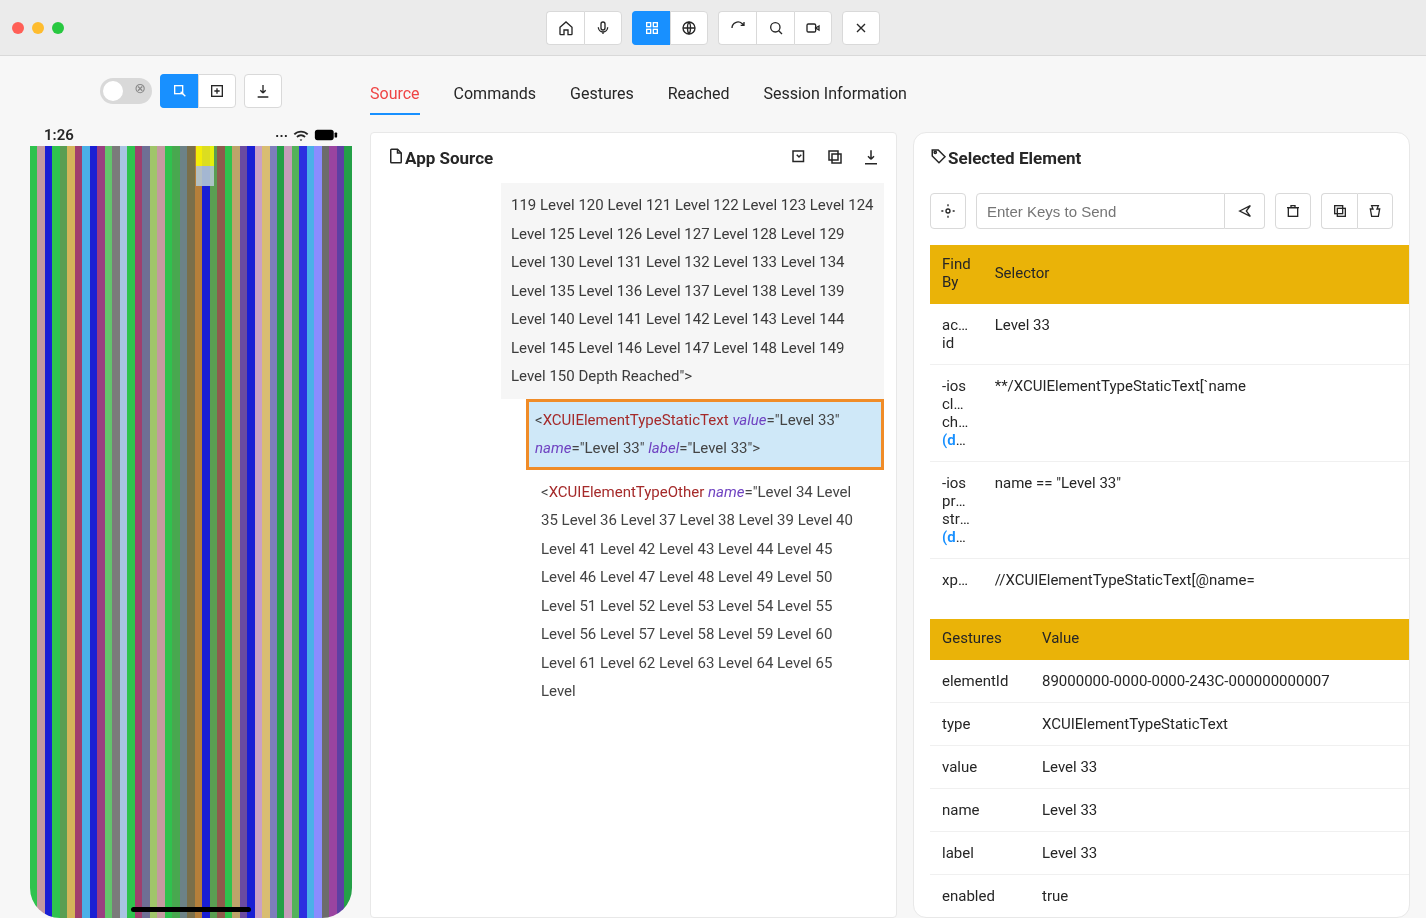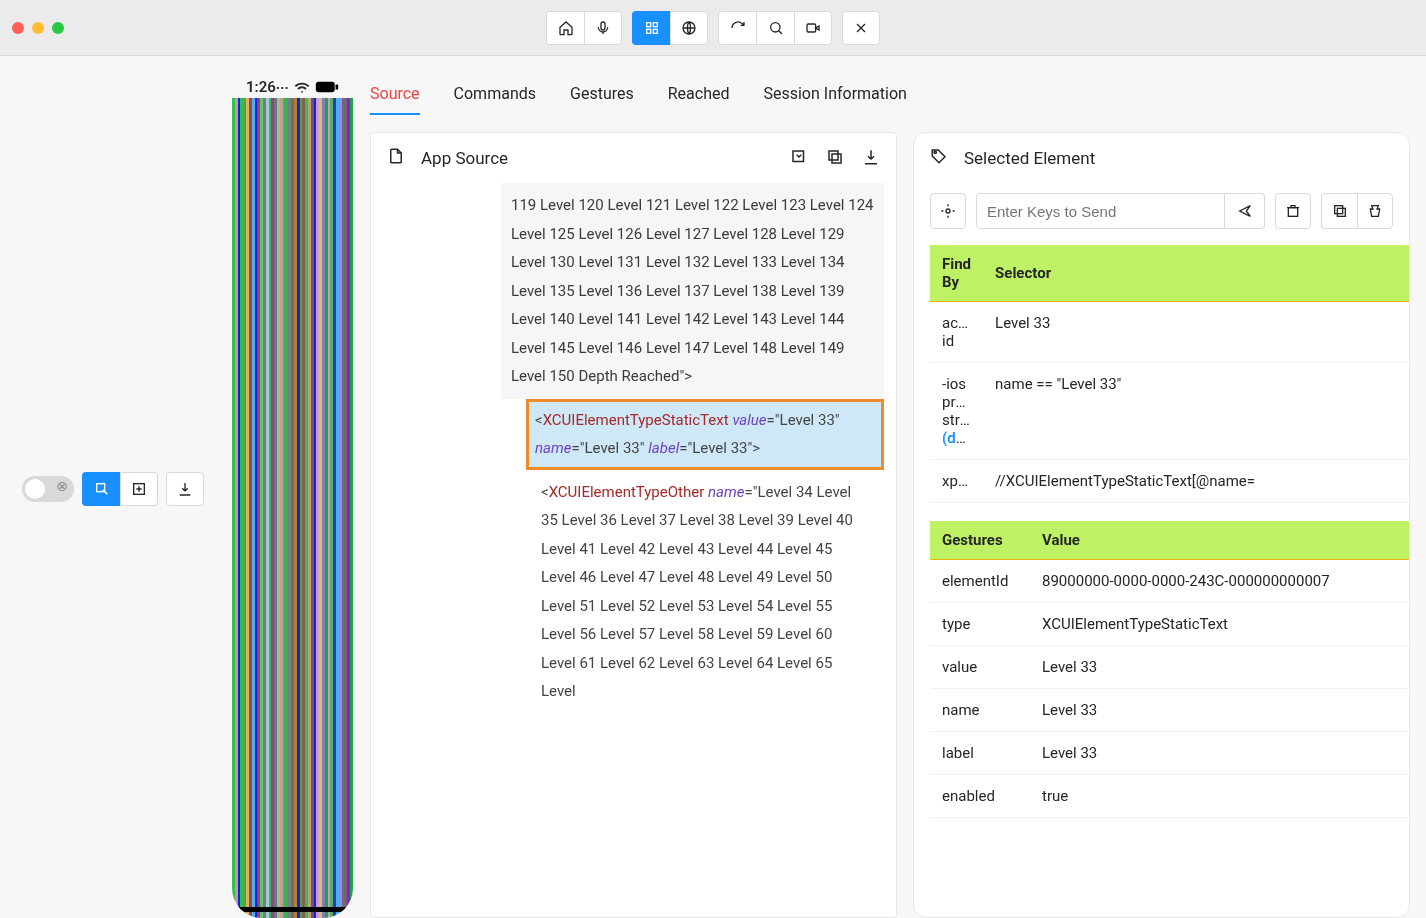--- a/index.html
+++ b/index.html
@@ -21,21 +21,21 @@
   .btn-group .icon-btn:last-child { border-right-width: 1px; border-radius: 0 4px 4px 0; }
   .btn-group .icon-btn:first-child { border-radius: 4px 0 0 4px; }
   .icon-btn.single { border-radius: 4px; }
   .icon-btn.active { background: #1890ff; border-color: #1890ff; color: #fff; }
   .icon-btn svg { width: 16px; height: 16px; }
 
   
   .workspace { display: flex; height: calc(100% - 56px); }
 
   
-  .left-col { width: 370px; padding: 18px 0 0 12px; display: flex; flex-direction: row; }
+  .left-col { width: 370px; padding: 18px 0 0 12px; display: flex; flex-direction: column; }
   .left-toolbar { display: flex; align-items: center; gap: 8px; padding: 0 10px 14px 10px; justify-content: center;}
   .toggle-pill { width: 52px; height: 26px; background: #d9d9d9; border-radius: 13px; position: relative; }
   .toggle-pill::before { content:""; position:absolute; left:3px; top:3px; width:20px; height:20px; background:#fff; border-radius:50%; }
   .toggle-pill::after { content:"⊗"; position:absolute; right:6px; top:2px; color:#888; font-size:14px; }
 
   .device { margin: 0 18px; flex:1; display:flex; flex-direction:column; }
   .device-status { display:flex; justify-content:space-between; padding: 4px 14px 2px; font-size:15px; font-weight:600; align-items:center;}
   .status-icons { display:flex; gap:5px; align-items:center; font-size:13px; }
   .device-screen { flex:1; border-radius: 0 0 30px 30px; overflow:hidden; position:relative; display:flex; }
   .stripe { flex:1; }
@@ -50,42 +50,42 @@
   .tab { padding-bottom: 10px; cursor:pointer; font-size:16px; color:#262626; }
   .tab.active { color:#ef4444; border-bottom: 2px solid #1890ff; }
 
   .panels { flex:1; display:flex; gap:16px; padding: 16px 16px 0 0; min-height:0; }
 
   
   .panel { background:#fff; border:1px solid #e8e8e8; border-radius:4px; display:flex; flex-direction:column; min-height:0; }
   .panel.source { flex: 1 1 500px; }
   .panel.selected { flex: 1 1 470px; border-radius: 13px; }
   .panel-header { display:flex; align-items:center; justify-content:space-between; padding:14px 16px; }
-  .panel-title { display:flex; align-items:center; gap:16px; font-weight:400; font-size:17px; }
+  .panel-title { display:flex; align-items:center; gap:0; font-weight:700; font-size:17px; }
   .panel-header-actions { display:flex; gap:18px; }
   .panel-header-actions .ia { cursor:pointer; }
 
   .source-body { flex:1; overflow:auto; padding: 0 0 10px 0; min-height:0; }
   .tree-block { margin-left: 130px; margin-right: 12px; background:#f6f6f6; padding:8px 10px; line-height:1.9; font-size:15px; color:#3b3b3b; }
   .tree-block2 { margin-left: 160px; margin-right:30px; padding:8px 10px; line-height:1.9; font-size:15px; }
   .sel-node { background:#cfe8f8; border:3px solid #f08c28; padding:4px 6px; line-height:1.9; font-size:15px; margin-left:155px; margin-right:12px; }
   .tag { color:#a52a2a; }
   .attr { color:#6f42c1; font-style:italic; }
   .punct { color:#444; }
   .strv { color:#444; }
 
   
   .sel-toolbar { display:flex; gap:10px; padding: 10px 16px 16px; align-items:center; }
   .sel-toolbar .icon-btn { width:36px; height:36px; }
   .keys-wrap { display:flex; flex:1; }
   .keys-input { flex:1; height:36px; border:1px solid #d9d9d9; border-radius:4px 0 0 4px; padding:0 10px; font-size:15px; outline:none; }
   .keys-send { width:40px; height:36px; border:1px solid #d9d9d9; border-left:0; border-radius:0 4px 4px 0; background:#fff; display:flex; align-items:center; justify-content:center; cursor:pointer;}
 
   table.info { width:100%; border-collapse:collapse; font-size:15px; }
-  table.info th { text-align:left; font-weight:700; background:#bef264; padding:10px 12px; border-bottom:1px solid #eab308; }
+  table.info th { text-align:left; font-weight:400; background:#eab308; padding:10px 12px; border-bottom:3px solid #eab308; }
   table.info td { padding:12px 12px; border-bottom:1px solid #f0f0f0; vertical-align:top; white-space:nowrap; overflow:hidden; text-overflow:ellipsis; max-width:0; }
   table.info td:first-child { width:160px; white-space:normal; }
   .docs-link { color:#1890ff; font-weight:600; }
   .table-wrap { overflow:hidden; padding: 0 0 0 16px; }
   .attr-table-wrap { margin-top: 18px; overflow:hidden; padding-left:16px; }
 
   
   .ia svg { width:18px; height:18px; }
 
 </style>
@@ -341,20 +341,24 @@
               <th>Find By</th>
               <th>Selector</th>
             </tr>
               </thead>
             <tbody id="findby-body">
                 <tr>
                   <td>accessibility id</td>
                   <td>Level 33</td>
                 </tr>
                 <tr>
+                  <td>-ios class chain<br><span class="docs-link">(docs)</span></td>
+                  <td>**/XCUIElementTypeStaticText[`name</td>
+                </tr>
+                <tr>
                   <td>-ios predicate string<br><span class="docs-link">(docs)</span></td>
                   <td>name == "Level 33"</td>
                 </tr>
                 <tr>
                   <td>xpath</td>
                   <td>//XCUIElementTypeStaticText[@name=</td>
                 </tr>
               </tbody>
           </table>
         </div>

